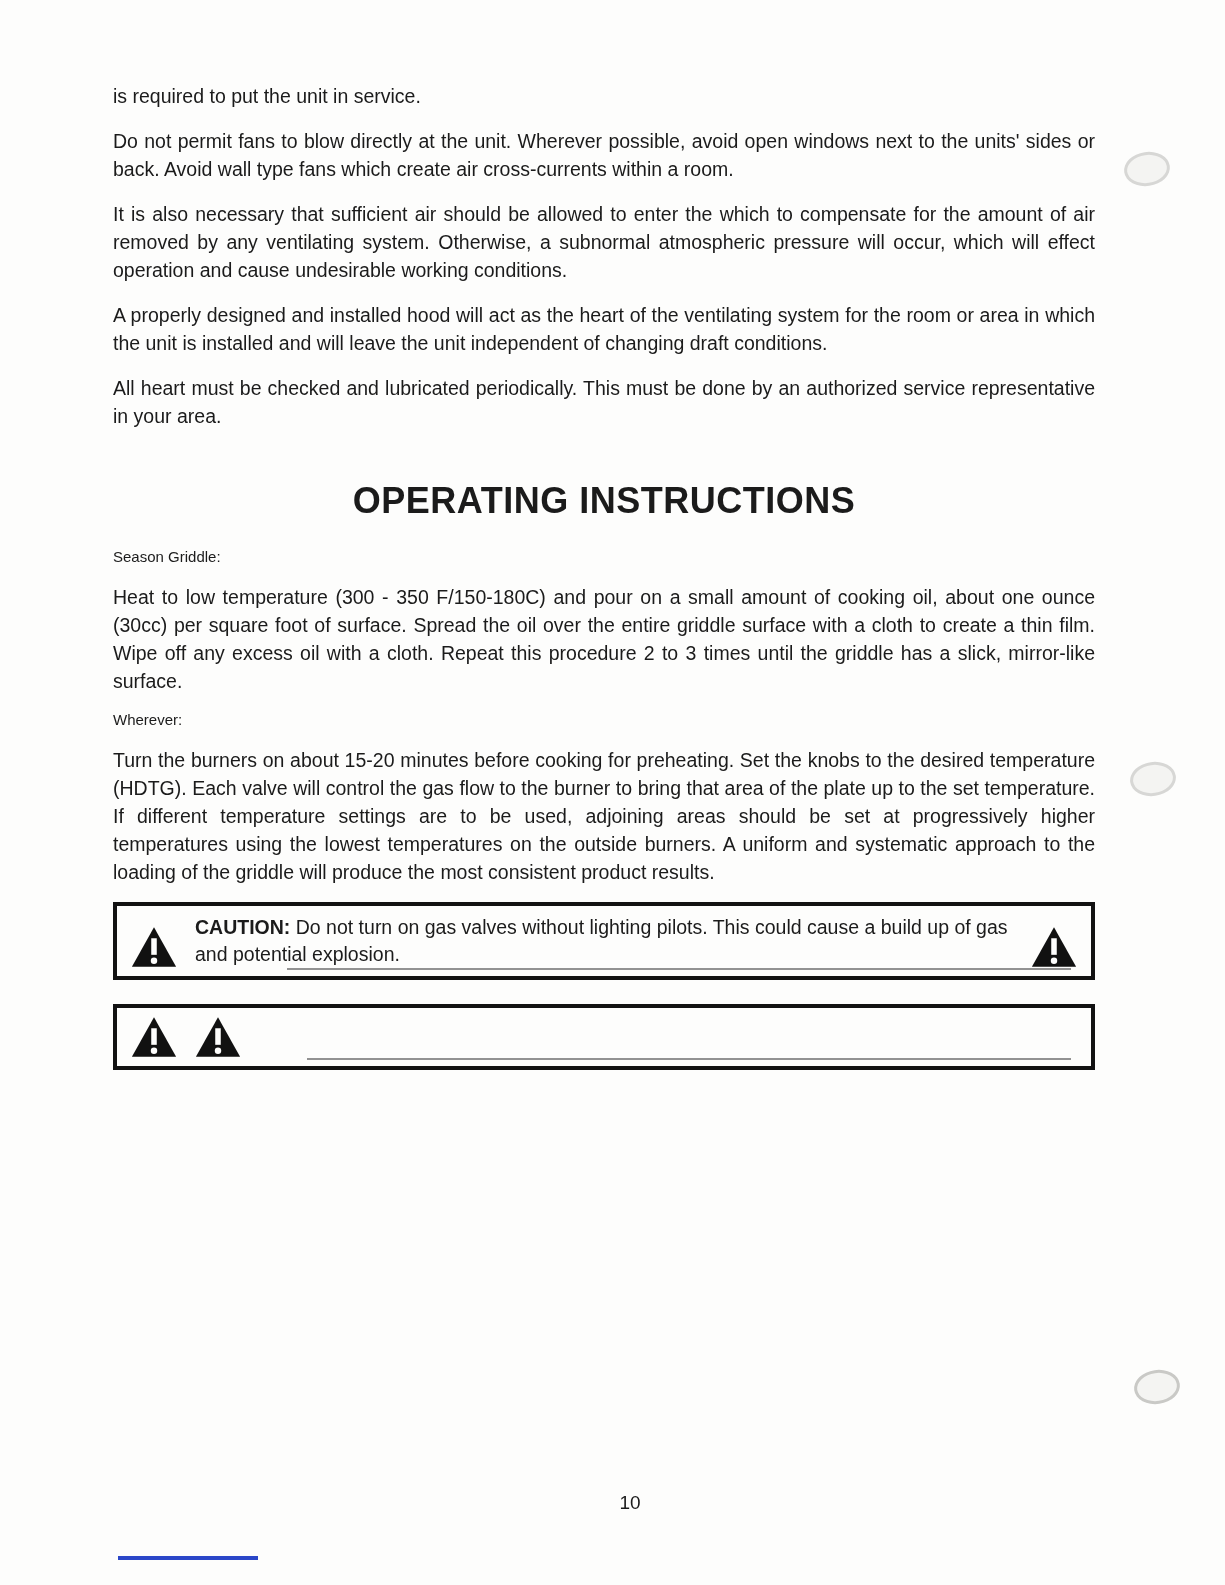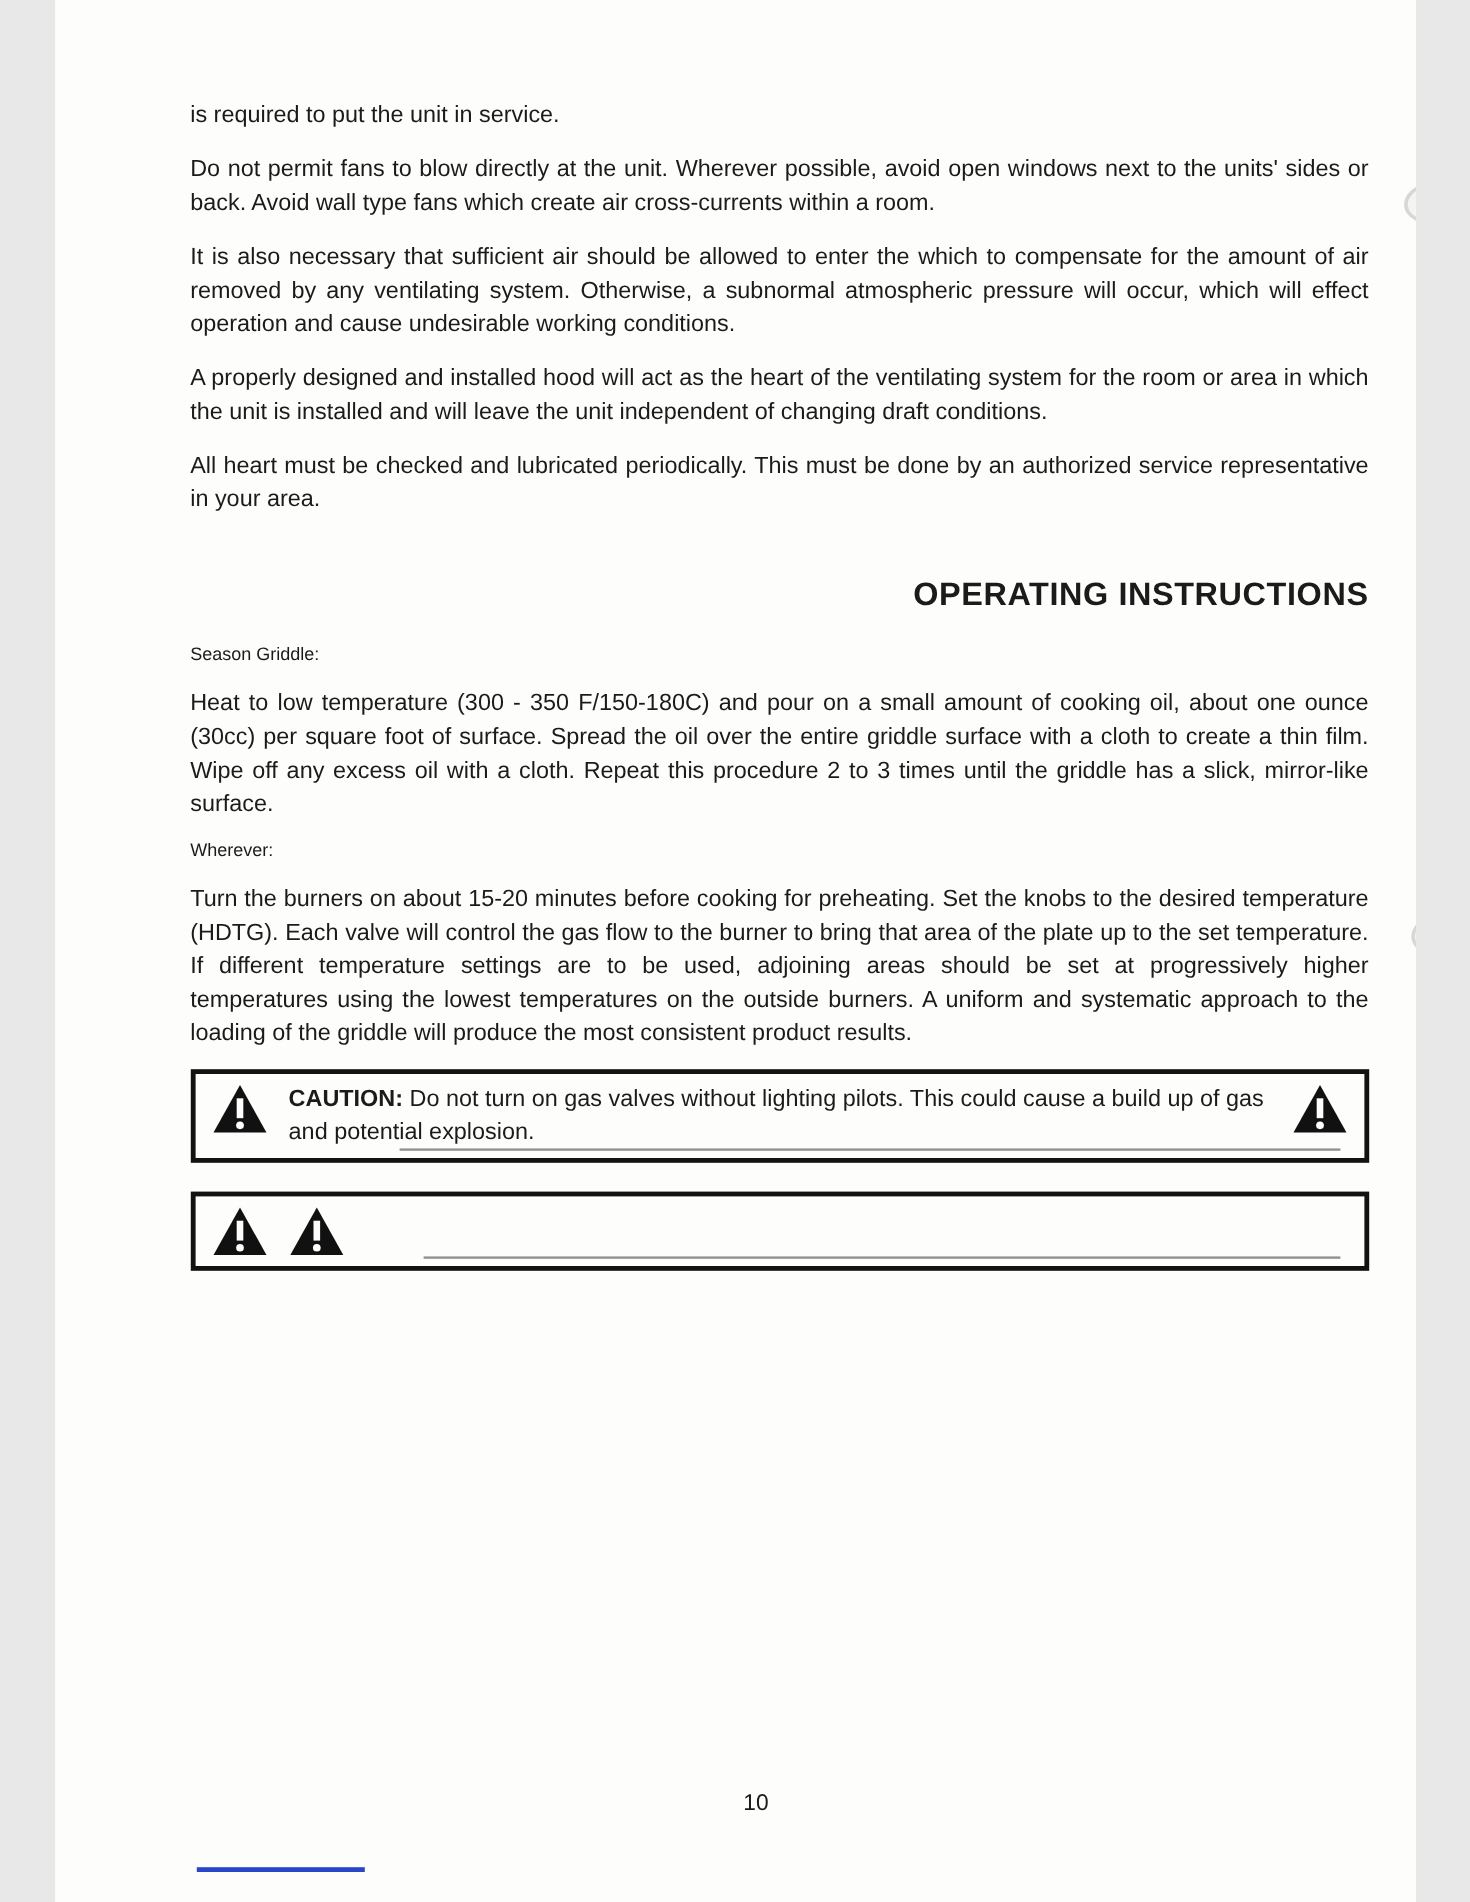--- a/index.html
+++ b/index.html
@@ -1,60 +1,60 @@
 <!DOCTYPE html>
 <html><head>
 <meta charset="utf-8">
 <style>
   * { box-sizing: border-box; }
   html, body { margin: 0; padding: 0; background: #e8e8e8; }
   .page {
     position: relative;
-    width: 1134px;
+    width: 1225px;
     height: 1585px;
     margin: 0 auto;
     background: #fdfdfc;
     color: #1b1b1b;
     font-family: "Liberation Sans", "DejaVu Sans", sans-serif;
     overflow: hidden;
   }
   .content {
     position: absolute;
     left: 113px;
     top: 82px;
     width: 982px;
   }
   .par {
     margin: 0 0 17px 0;
     font-size: 19.5px;
     line-height: 28px;
     text-align: justify;
   }
   .heading {
-    font-size: 27px;
+    font-size: 36px;
     font-weight: bold;
     letter-spacing: 0.5px;
-    text-align: right;
+    text-align: center;
     margin: 50px 0 26px 0;
   }
   .sec-title {
     font-size: 15px;
     font-weight: normal;
     margin: 0 0 18px 0;
   }
   .sec-body {
     margin: 0 0 16px 0;
     font-size: 19.5px;
     line-height: 28px;
     text-align: justify;
   }
   .alert {
     position: relative;
     display: flex;
-    align-items: flex-start;
+    align-items: flex-end;
     gap: 18px;
     border: 4px solid #121212;
     padding: 8px 14px;
     margin: 14px 0 24px 0;
     min-height: 64px;
     background: #fdfdfc;
   }
   .alert-text {
     flex: 1;
     margin: 0;

